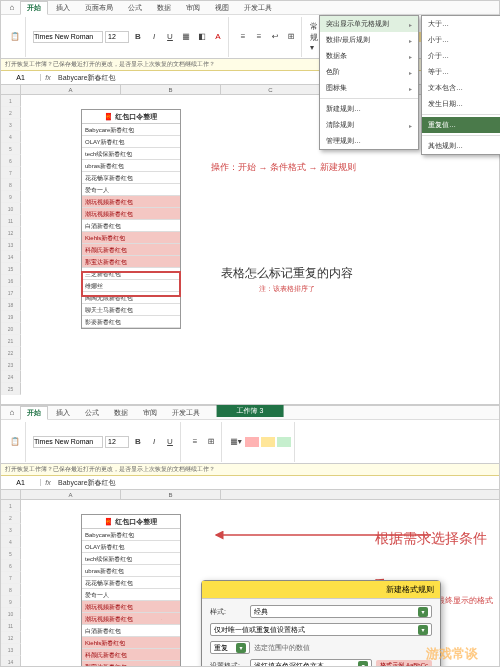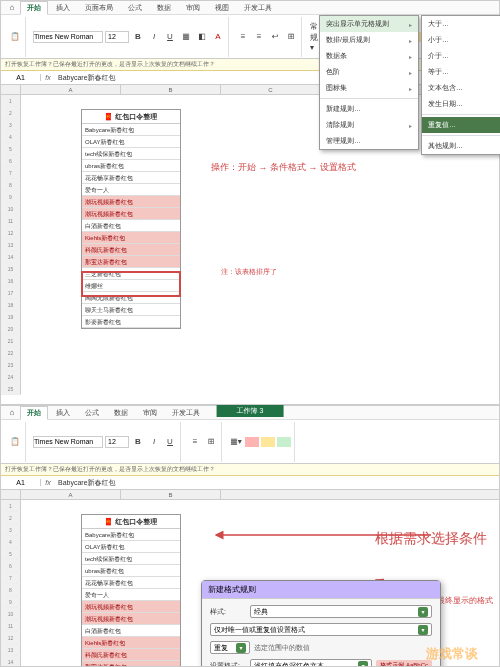--- a/index.html
+++ b/index.html
@@ -47,21 +47,21 @@
 .menu-sep{height:1px;background:#ddd;margin:2px 0}
 .chevron{font-size:6px;color:#888}
 .annotation{position:absolute;font-size:9px;color:#d04848;z-index:40}
 .ann1{top:76px;left:210px;text-align:left;line-height:13px}
 .ann2{top:180px;left:220px;font-size:12px;color:#333}
 .ann2-sub{font-size:7px;color:#d04848;display:block;text-align:center;margin-top:2px}
 .red-box{position:absolute;border:2px solid #d04848;pointer-events:none;z-index:30}
 .box-rows{top:186px;left:80px;width:100px;height:26px}
 .box-btn{top:24px;right:135px;width:20px;height:20px}
 .dialog{position:absolute;top:90px;left:200px;width:240px;background:#f6f6f6;border:1px solid #888;border-radius:4px;box-shadow:2px 2px 6px rgba(0,0,0,0.3);z-index:60;font-size:7px}
-.dialog-title{background:#c4b5fd;padding:3px 6px;text-align:left;font-size:8px;border-bottom:1px solid #ccc}
+.dialog-title{background:#fde047;padding:3px 6px;text-align:right;font-size:8px;border-bottom:1px solid #ccc}
 .dialog-body{padding:6px 8px}
 .dialog-row{display:flex;align-items:center;margin-bottom:5px;gap:4px}
 .dialog-label{width:36px;color:#333}
 .dialog-select{flex:1;border:1px solid #999;background:#fff;height:13px;padding:0 3px;border-radius:2px;display:flex;align-items:center;justify-content:space-between}
 .dialog-select .arrow{background:#4a8a4a;color:#fff;width:10px;height:10px;border-radius:2px;text-align:center;line-height:10px;font-size:6px}
 .preview-chip{background:#f4c7c3;color:#9c0006;padding:1px 4px;border-radius:2px;font-size:6px}
 .arrow-svg{position:absolute;z-index:45;pointer-events:none}
 .watermark{position:absolute;bottom:4px;right:22px;font-size:13px;color:rgba(255,180,80,0.7);font-weight:bold;z-index:70}
 .title-green{position:absolute;top:-1px;left:50%;transform:translateX(-50%);background:#217346;color:#fff;font-size:7px;padding:1px 20px}
 </style>
@@ -256,23 +256,24 @@
                 <div class="cell">聊天士马新春红包</div>
                 <div class="cell">影姿新春红包</div>
               </div>
         </div>
       </div>
     </div>
 
     <div class="red-box box-rows"></div>
 
     <div class="annotation ann1">
-      <div>操作：开始 → 条件格式 → 设置格式</div>
+      <div>操作：开始 → 条件格式 → 新建规则</div>
     </div>
     <div class="annotation ann2">
+      <span>表格怎么标记重复的内容</span>
       <span class="ann2-sub">注：该表格排序了</span>
     </div>
   </div>
 </div>
 
 <div class="panel bottom">
   <div class="title-green">工作簿 3</div>
   <div class="tabstrip">
     <span class="rbtn">⌂</span>
     <span class="tab active">开始</span>

